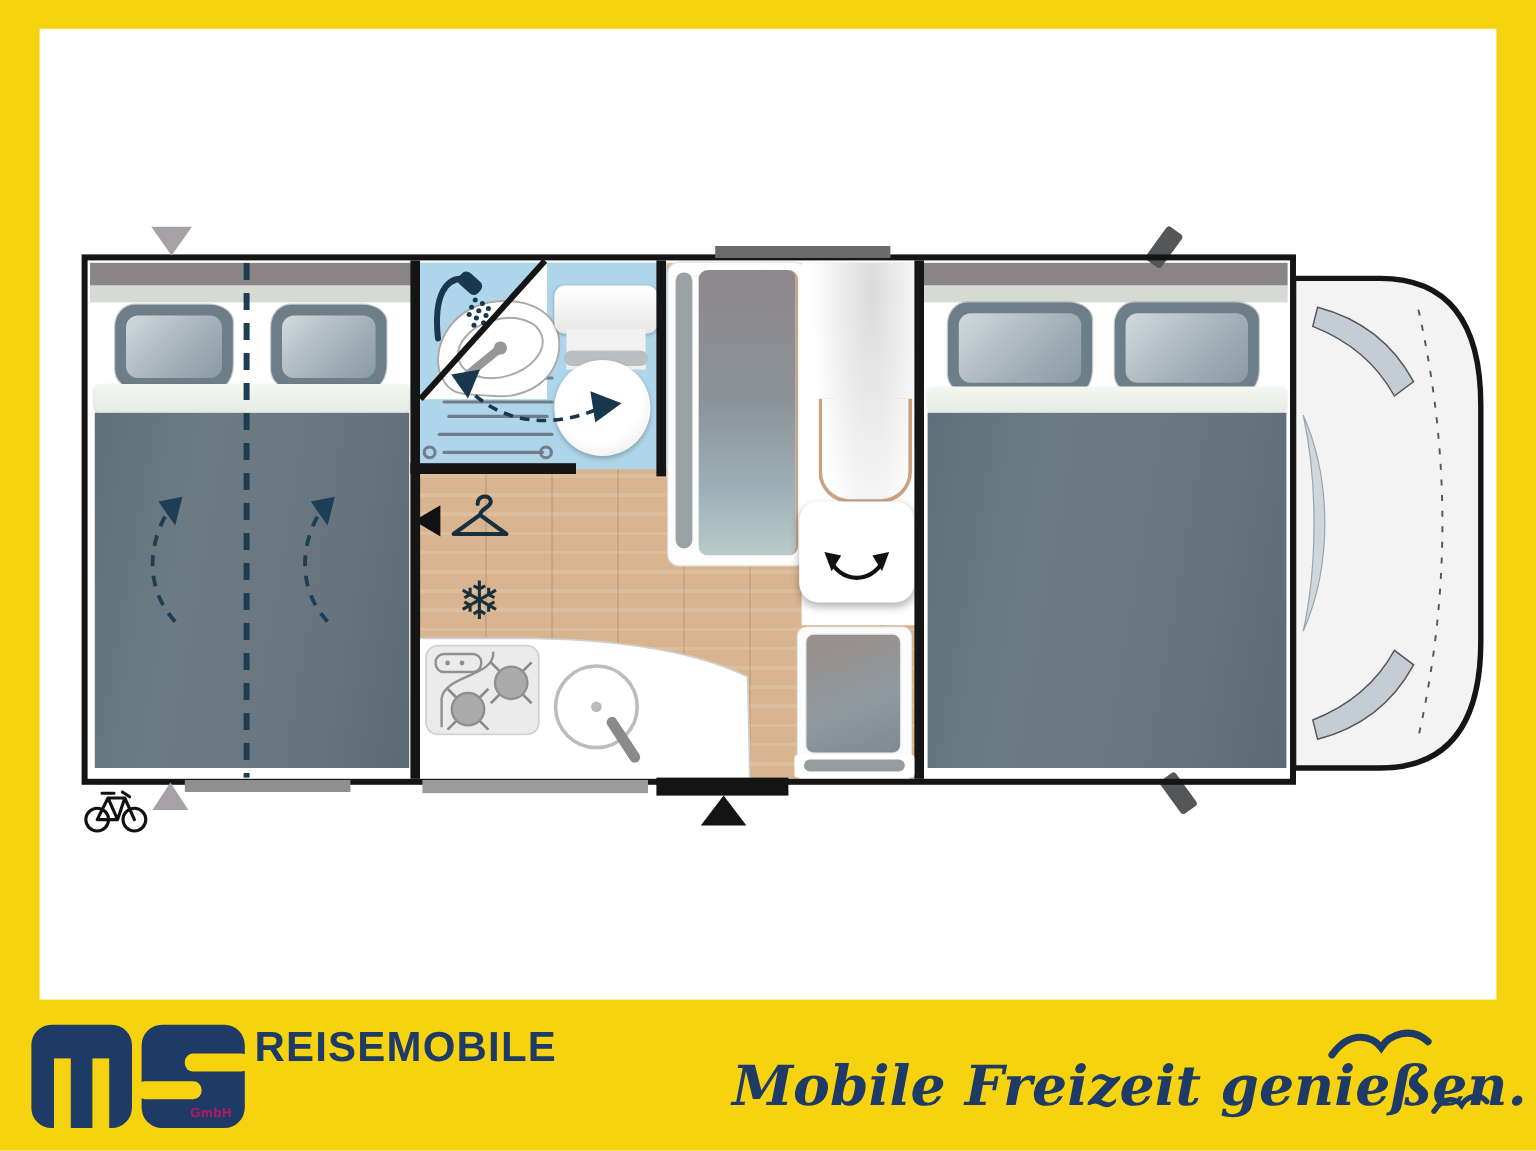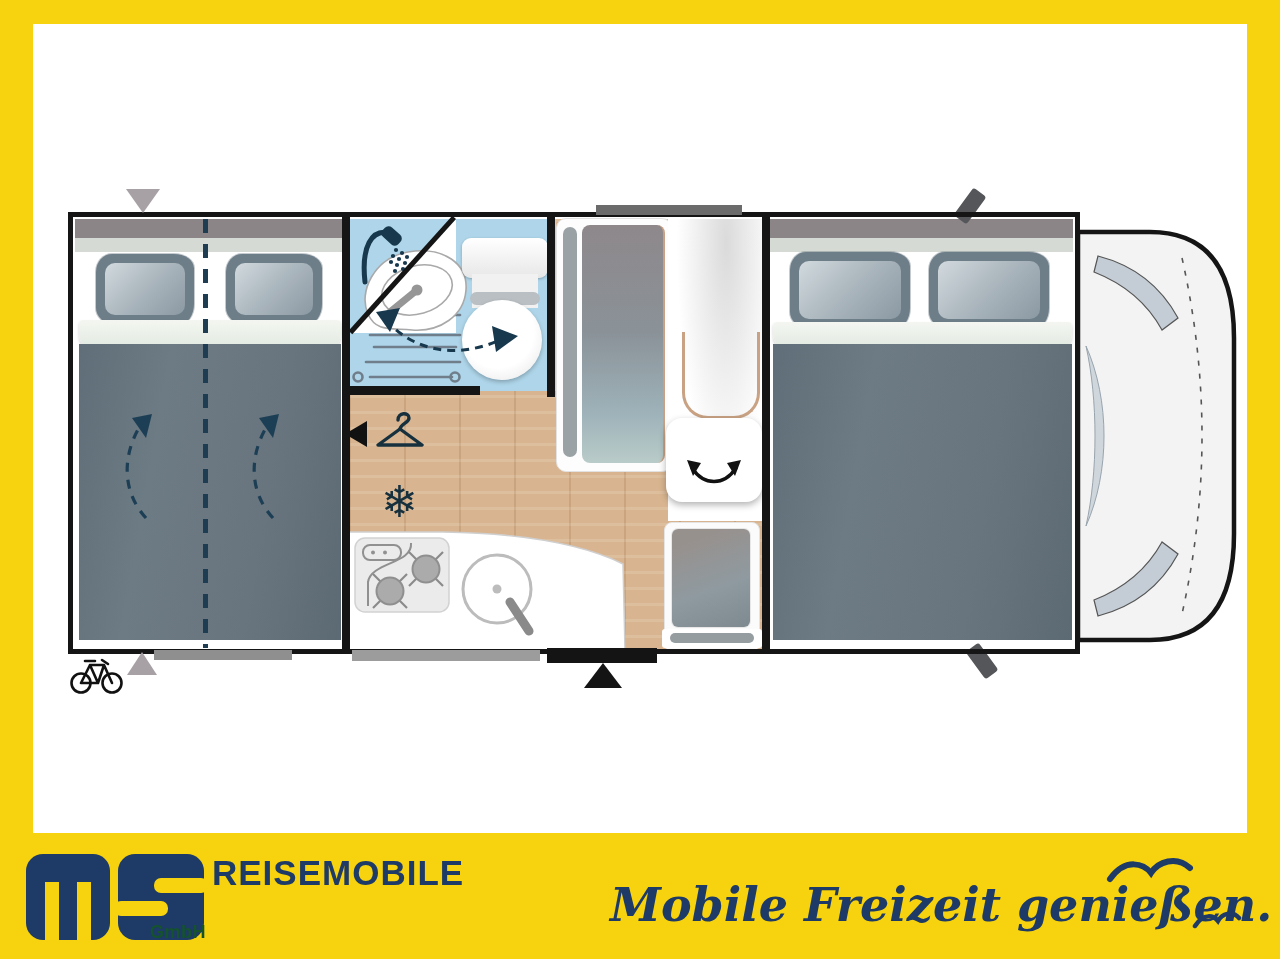--- a/index.html
+++ b/index.html
@@ -226,22 +226,22 @@
       <rect x="0" y="2" width="84" height="86" rx="17"></rect>
       <rect x="92" y="2" width="86" height="86" rx="17"></rect>
     </g>
     <g fill="#f6d30e">
       <rect x="19" y="30" width="14" height="58"></rect>
       <rect x="51" y="30" width="14" height="58"></rect>
       <rect x="128" y="26" width="54" height="15" rx="7"></rect>
       <rect x="88" y="49" width="54" height="15" rx="7"></rect>
     </g>
   </svg>
-  <span class="abs" style="left:150px;top:922px;width:52px;text-align:center;color:#14532d;
-        font-size:18px;font-weight:bold;letter-spacing:.5px;">GmbH</span>
+  <span class="abs" style="left:150px;top:922px;width:52px;text-align:center;color:#be185d;
+        font-size:11px;font-weight:bold;letter-spacing:.5px;">GmbH</span>
   <span class="abs" style="left:212px;top:853px;color:#1e3a66;font-size:35px;font-weight:bold;
         letter-spacing:1px;">REISEMOBILE</span>
   <span class="abs script" style="left:610px;top:878px;font-size:46px;">Mobile Freizeit genießen.</span>
   <svg class="abs" style="left:1106px;top:851px;" width="88" height="38" viewBox="0 0 88 38">
     <path d="M4,28 C20,6 38,13 45,22 C52,11 70,4 84,17" fill="none" stroke="#1e3a66" stroke-width="6" stroke-linecap="round"></path>
   </svg>
   <svg class="abs" style="left:1192px;top:906px;" width="50" height="28" viewBox="0 0 50 28">
     <path d="M3,20 C12,6 22,10 26,15 C30,8 40,4 47,12" fill="none" stroke="#1e3a66" stroke-width="4.5" stroke-linecap="round"></path>
   </svg>
 

